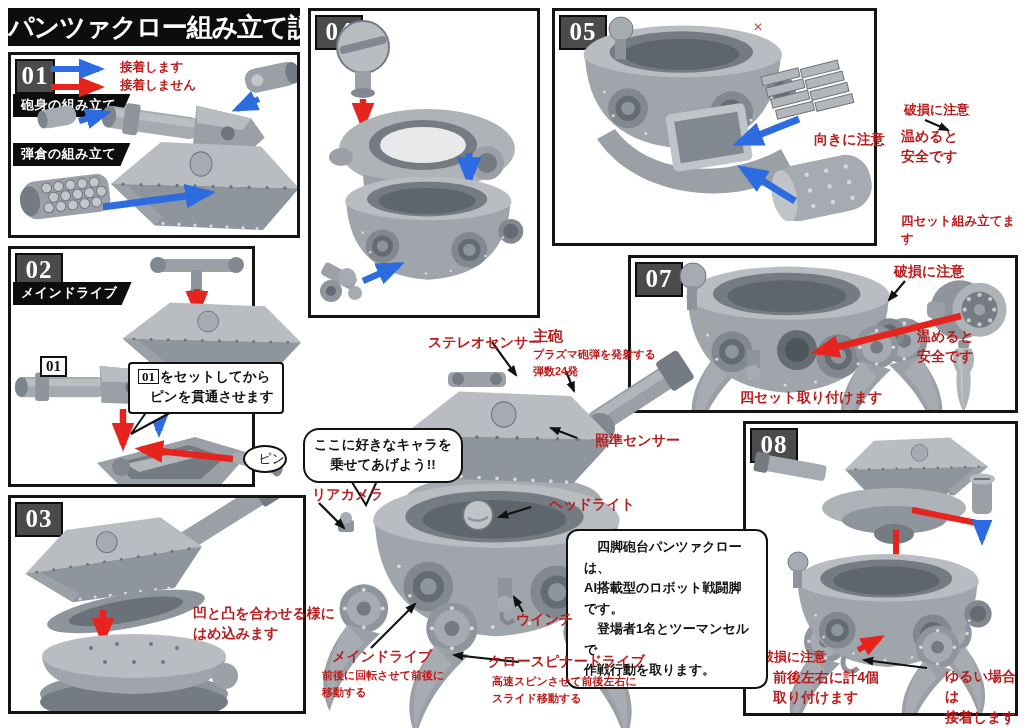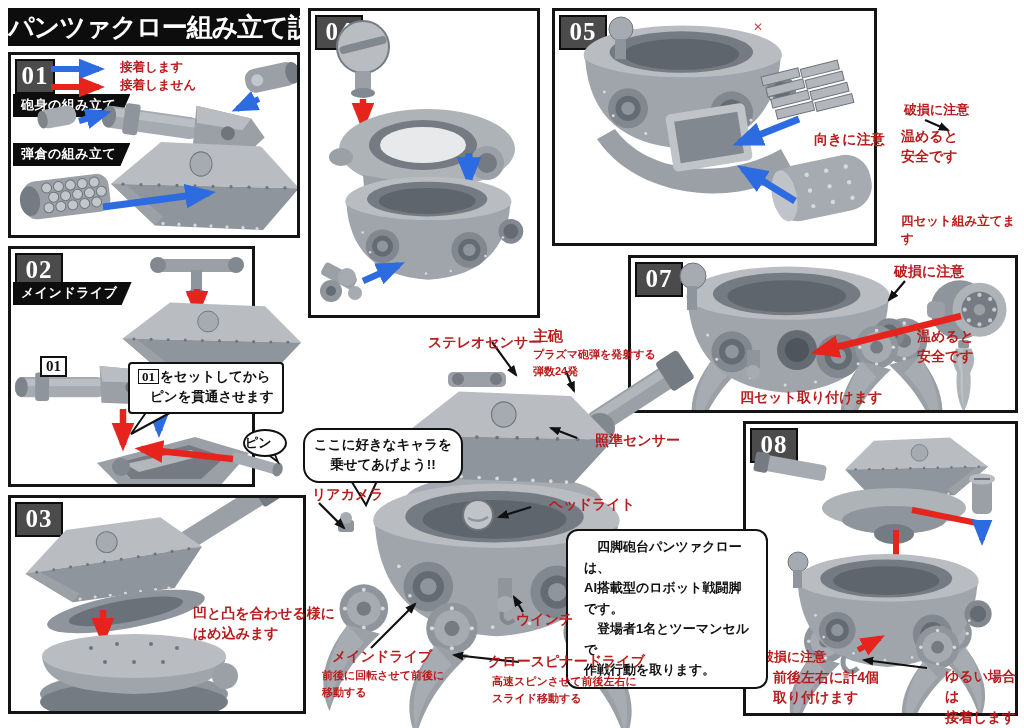--- a/index.html
+++ b/index.html
@@ -15,21 +15,21 @@
   .ttl{position:absolute;left:8px;top:8px;width:292px;height:38px;background:#0d0d0d;color:#fff;
        font-size:26px;font-weight:700;line-height:38px;text-align:center;letter-spacing:-1px;white-space:nowrap;}
   .lbl{position:absolute;font-weight:700;color:#b91c1c;white-space:pre-line;line-height:1.45;margin-left:16px;}
   .t15{font-size:15px}.t14{font-size:14px}.t13{font-size:13px}.t12{font-size:12.5px}.t11{font-size:11px}
   .callout{position:absolute;border:2px solid #111;border-radius:4px;background:#fff;
            padding:3px 8px 4px;font-size:13.5px;font-weight:700;line-height:1.5;white-space:nowrap;z-index:45;}
   .bubble{position:absolute;border:2px solid #111;border-radius:16px;background:#fff;
           padding:5px 9px;font-size:13.5px;font-weight:700;line-height:1.5;white-space:pre-line;
           text-align:center;z-index:45;}
   .pinbub{position:absolute;border:2px solid #111;border-radius:50%;background:#fff;
-          width:40px;height:24px;font-size:13px;font-weight:700;text-align:left;line-height:24px;z-index:45;}
+          width:40px;height:24px;font-size:13px;font-weight:400;text-align:right;line-height:24px;z-index:45;margin-top:16px;}
   .refbox{position:absolute;border:2px solid #111;background:#fff;
           font-family:"Liberation Serif",serif;font-weight:700;font-size:15px;line-height:1;
           padding:1px 4px;z-index:45;}
   .refinline{display:inline-block;border:1.5px solid #111;background:#fff;
           font-family:"Liberation Serif",serif;font-weight:700;font-size:13px;line-height:1;
           padding:0 3px;margin-right:1px;}
   .descbox{position:absolute;border:2.5px solid #111;border-radius:12px;background:#fff;
            padding:6px 16px;font-size:13px;font-weight:700;line-height:1.58;white-space:pre-line;z-index:44;}
   .xmark{position:absolute;color:#cf4a44;font-size:12px;font-weight:700;z-index:30;}
   svg{display:block;}

